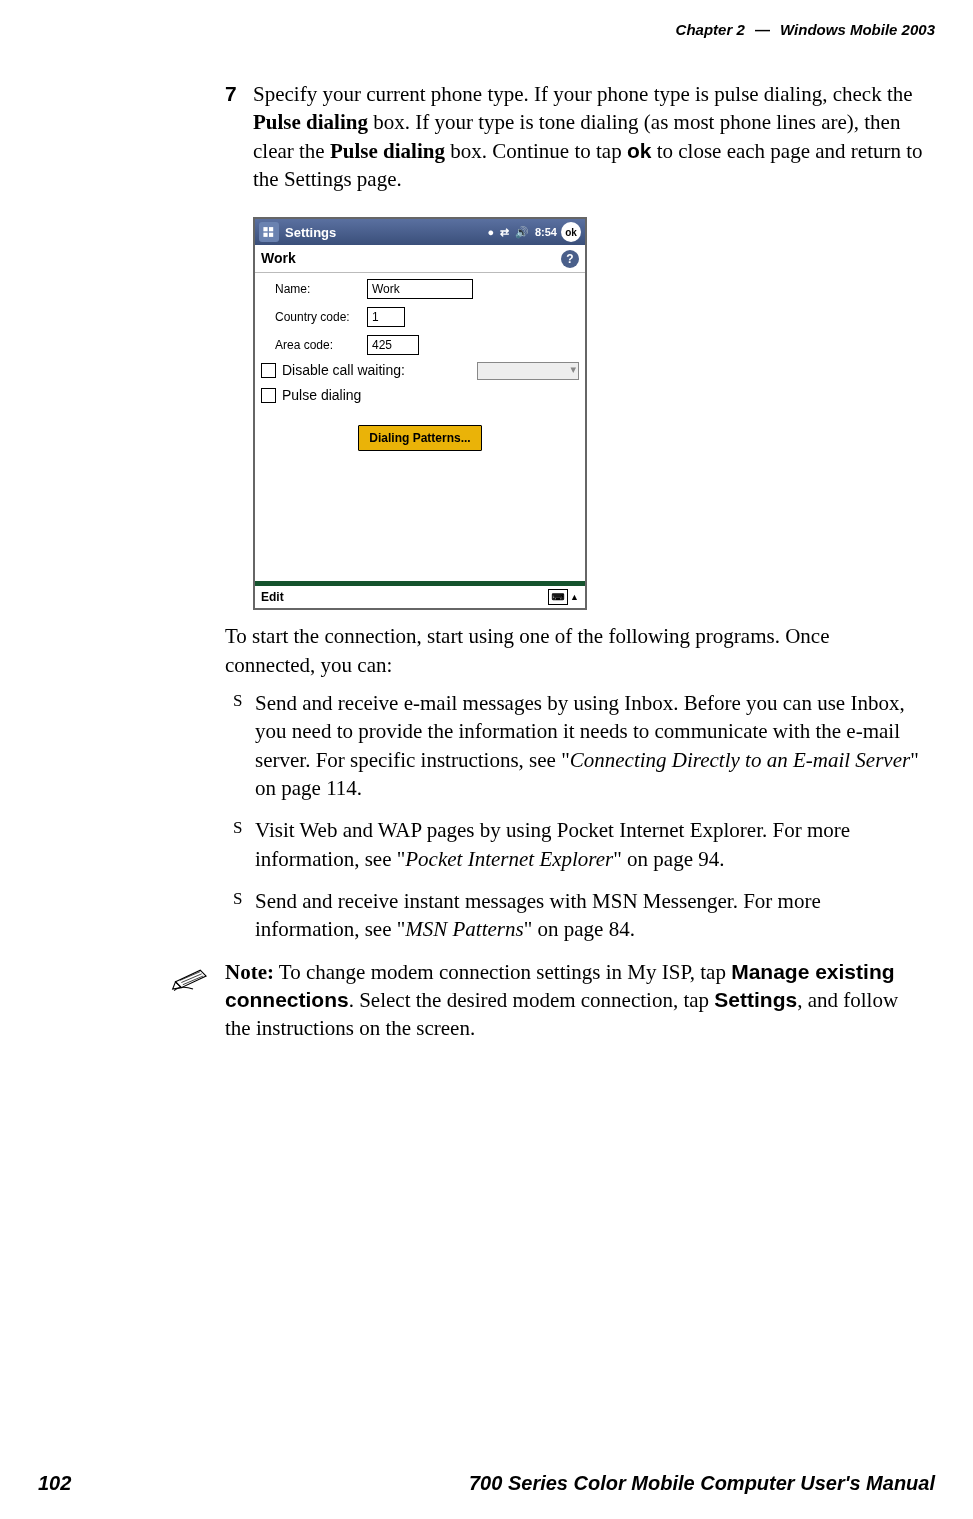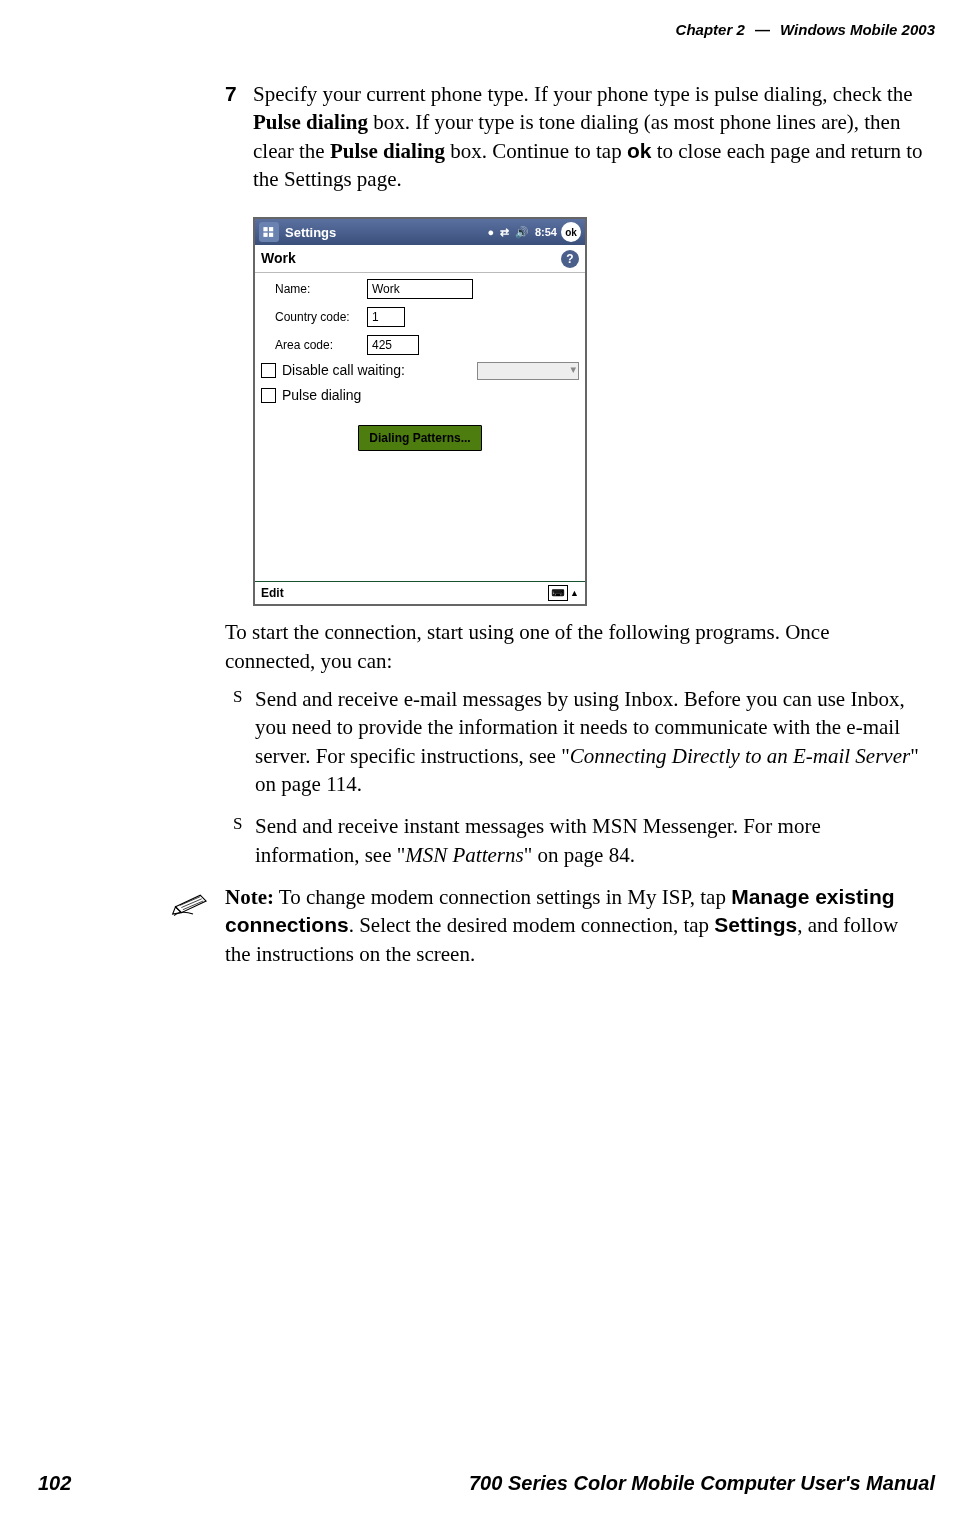--- a/index.html
+++ b/index.html
@@ -30,23 +30,23 @@
   .flabel{width:92px;font-size:12px;}
   .fin{border:1px solid #000;height:18px;padding:0 4px;font-size:12px;display:flex;align-items:center;}
   .fin.name{width:96px;}
   .fin.cc{width:28px;}
   .fin.ac{width:42px;}
   .chk{display:flex;align-items:center;padding:2px 6px;font-size:14px;margin-top:2px;}
   .chk .box{width:13px;height:13px;border:1px solid #000;margin-right:6px;}
   .chk .combo{margin-left:auto;width:100px;height:16px;border:1px solid #888;background:#eee;position:relative;}
   .chk .combo:after{content:"\25BE";position:absolute;right:2px;top:-1px;font-size:11px;color:#888;}
   .btnrow{display:flex;justify-content:center;margin:18px 0 10px;}
-  .dialbtn{border:1px solid #000;background:#4d7c0f;padding:4px 10px;font-size:12px;font-weight:bold;border-radius:1px;}
+  .dialbtn{border:1px solid #000;background:#eab308;padding:4px 10px;font-size:12px;font-weight:bold;border-radius:1px;}
   .sspace{height:120px;}
-  .bbar{border-top:1px solid #14532d;height:22px;display:flex;align-items:center;padding:0 6px;font-size:12px;font-weight:bold;}
+  .bbar{border-top:5px solid #14532d;height:22px;display:flex;align-items:center;padding:0 6px;font-size:12px;font-weight:bold;}
   .bbar .kbd{margin-left:auto;display:flex;align-items:center;gap:2px;}
   .bbar .kbd .k{width:18px;height:14px;border:1px solid #000;display:flex;align-items:center;justify-content:center;font-size:9px;}
   .bbar .kbd .tri{font-size:9px;}
   ul.bul{list-style:none;padding:0;margin:8px 0 0 0;}
   ul.bul li{position:relative;padding-left:30px;margin-bottom:14px;}
   ul.bul li:before{content:"S";position:absolute;left:8px;top:1px;font-family:Georgia,serif;font-size:17px;}
   .noterow{display:flex;margin-top:6px;}
   .noteicon{width:54px;flex:0 0 54px;padding-top:2px;}
   .noteicon svg{width:44px;height:32px;}
   .notebody{flex:1;}
@@ -137,20 +137,23 @@
     </div>
   </div>
 
   <p class="para" style="margin-top:12px;">To start the connection, start using one of the following programs. Once connected, you can:</p>
 
   <ul class="bul">
     <li>
       <span>Send and receive e-mail messages by using Inbox. Before you can use Inbox, you need to provide the information it needs to communicate with the e-mail server. For specific instructions, see "</span><span class="i">Connecting Directly to an E-mail Server</span><span>" on page 114.</span>
     </li>
     <li>
+      <span>Visit Web and WAP pages by using Pocket Internet Explorer. For more information, see "</span><span class="i">Pocket Internet Explorer</span><span>" on page 94.</span>
+    </li>
+    <li>
       <span>Send and receive instant messages with MSN Messenger. For more information, see "</span><span class="i">MSN Patterns</span><span>" on page 84.</span>
     </li>
   </ul>
 
   <div class="noterow" style="margin-left:-54px;">
     <div class="noteicon">
       <svg viewBox="0 0 60 44">
         <path d="M6 30 L40 14 L48 22 L14 38 Z" fill="none" stroke="#000" stroke-width="1.5"></path>
         <path d="M6 30 L2 40 L14 38 Z" fill="none" stroke="#000" stroke-width="1.5"></path>
         <path d="M12 28 L40 16" stroke="#000" stroke-width="1"></path>

